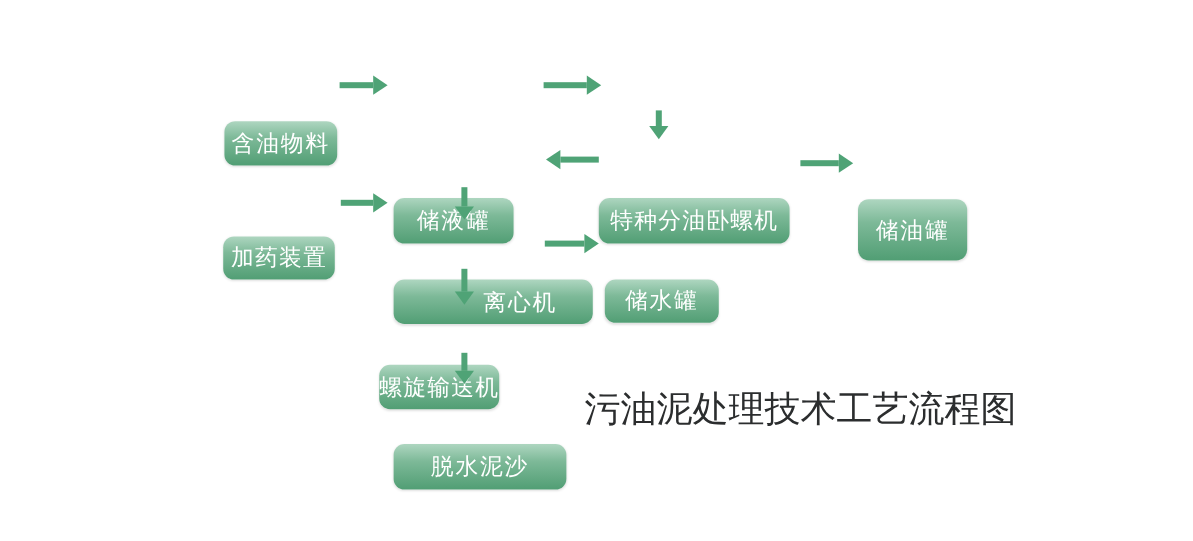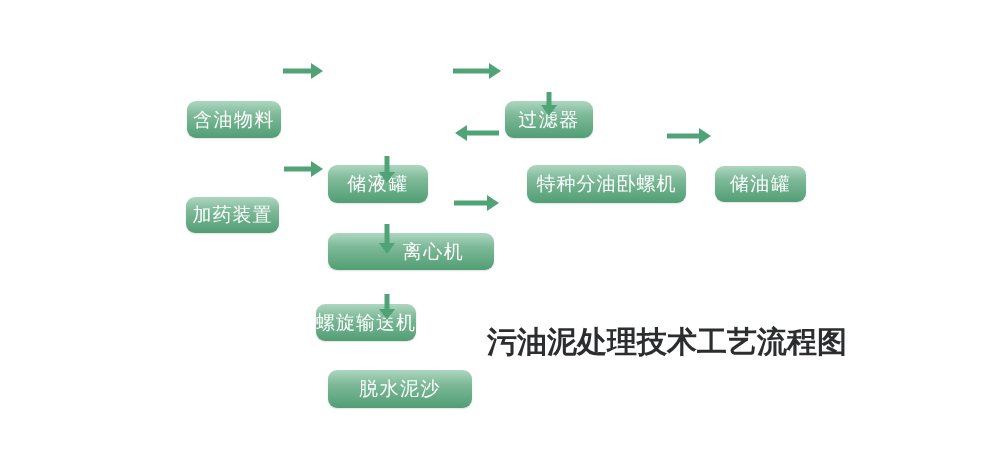--- a/index.html
+++ b/index.html
@@ -27,22 +27,22 @@
     background:linear-gradient(180deg,var(--box-green-top) 0%,var(--box-green-mid) 38%,var(--box-green-bottom) 100%);
     box-shadow:0 1px 2px rgba(0,0,0,0.12);
     white-space:nowrap;
     margin-top:48px;
   }
   
   .n-oily       {left:187px;top:53px; width:94px; height:37px;}
   .n-pre        {left:327px;top:53px; width:122px;height:37px;}
   .n-filter     {left:505px;top:53px; width:88px; height:37px;}
   .n-liquid     {left:328px;top:117px;width:100px;height:38px;}
-  .n-decanter   {left:527px;top:117px;width:159px;height:38px;letter-spacing:1px;}
-  .n-oiltank    {left:715px;top:118px;width:91px; height:36px;}
+  .n-decanter   {left:499px;top:117px;width:159px;height:38px;letter-spacing:1px;}
+  .n-oiltank    {left:715px;top:118px;width:91px; height:51px;}
   .n-dosing     {left:186px;top:149px;width:93px; height:36px;letter-spacing:1px;font-family:Liberation Mono, monospace;}
   .n-centrifuge {left:328px;top:185px;width:121px;height:37px;padding-left:45px;}
   .n-watertank  {left:504px;top:185px;width:95px; height:36px;}
   .n-screw      {left:316px;top:256px;width:100px;height:37px;letter-spacing:1px;}
   .n-dewater    {left:328px;top:322px;width:144px;height:38px;}
 
   
   .arrow{position:absolute;}
   .arrow.right::before{
     content:"";position:absolute;left:0;top:50%;transform:translateY(-50%);
@@ -78,37 +78,37 @@
   .a4 {left:455px;top:125px;width:44px;height:16px;}
   .a5 {left:667px;top:128px;width:44px;height:16px;}
   .a6 {left:284px;top:161px;width:39px;height:16px;}
   .a7 {left:379px;top:156px;width:16px;height:27px;}
   .a8 {left:454px;top:195px;width:45px;height:16px;}
   .a9 {left:379px;top:224px;width:16px;height:30px;}
   .a10{left:379px;top:294px;width:16px;height:26px;}
 
   .title{
     position:absolute;left:487px;top:324px;
-    font-size:30px;line-height:36px;font-weight:bold;
+    font-size:30px;line-height:36px;font-weight:normal;
     color:var(--title-color);
     letter-spacing:0px;white-space:nowrap;
   }
 </style>
 </head>
 <body>
 
 <div class="canvas">
 
   <div class="node n-oily">含油物料</div>
-  <div class="node n-filter">过滤器</div>
   <div class="node n-liquid">储液罐</div>
   <div class="node n-decanter">特种分油卧螺机</div>
   <div class="node n-oiltank">储油罐</div>
   <div class="node n-dosing">加药装置</div>
   <div class="node n-centrifuge">离心机</div>
+  <div class="node n-watertank">储水罐</div>
   <div class="node n-screw">螺旋输送机</div>
   <div class="node n-dewater">脱水泥沙</div>
 
   <div class="arrow right a1"></div>
   <div class="arrow right a2"></div>
   <div class="arrow down  a3"></div>
   <div class="arrow left  a4"></div>
   <div class="arrow right a5"></div>
   <div class="arrow right a6"></div>
   <div class="arrow down  a7"></div>

